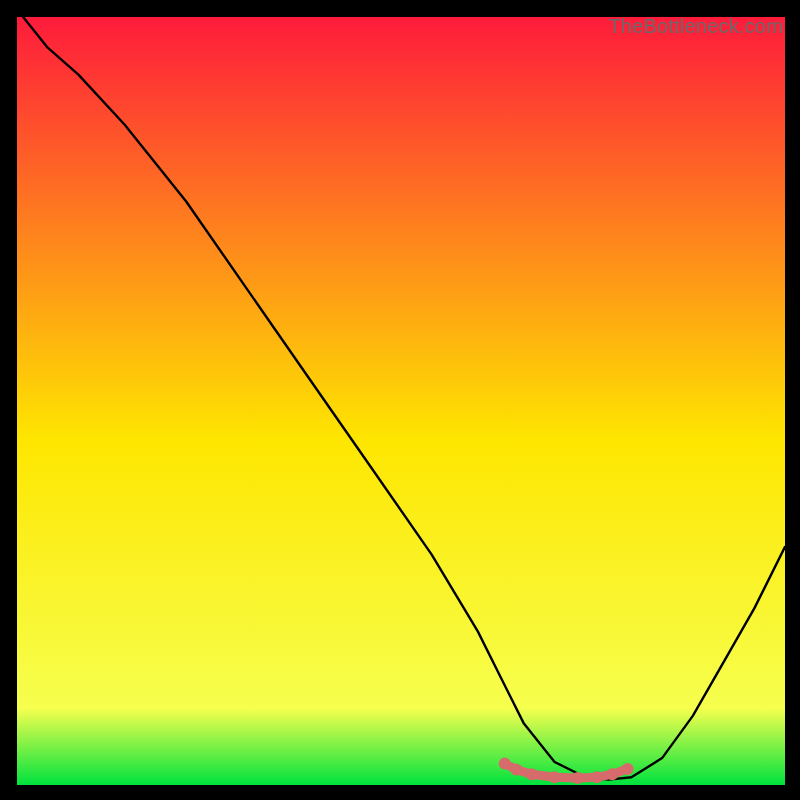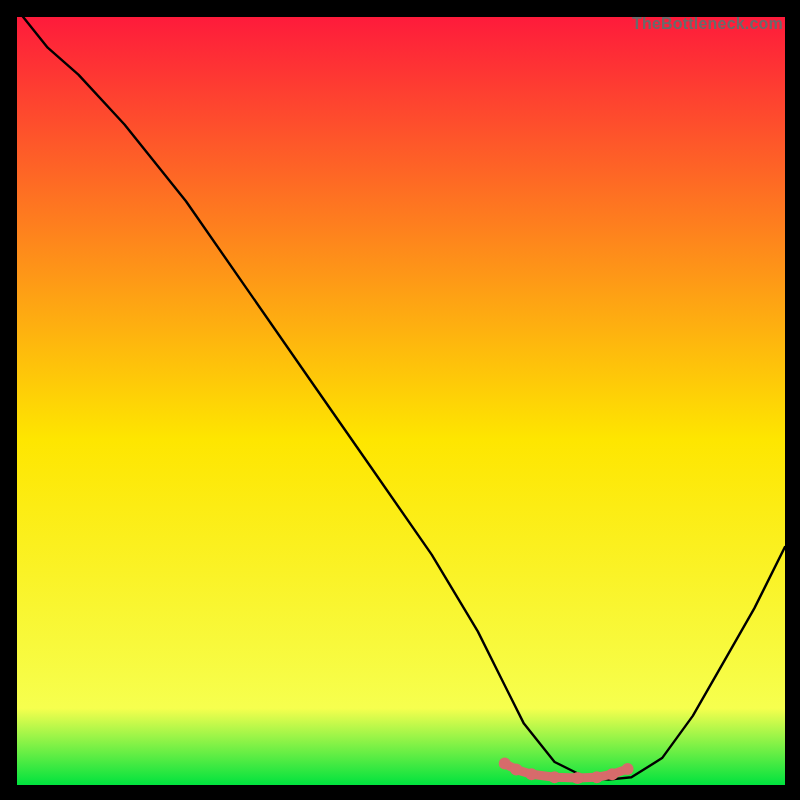--- a/index.html
+++ b/index.html
@@ -23,22 +23,22 @@
     position: absolute;
     left: 0;
     top: 0;
     width: 768px;
     height: 768px;
   }
   .watermark {
     position: absolute;
     top: -2px;
     right: 2px;
-    font-size: 16px;
-    font-weight: 700;
+    font-size: 20px;
+    font-weight: 400;
     color: #6a6a6a;
     letter-spacing: 0.2px;
   }
 </style>
 </head>
 <body>
 
 <div class="frame">
   <svg class="plot" viewBox="0 0 768 768" preserveAspectRatio="none">
     <defs>

